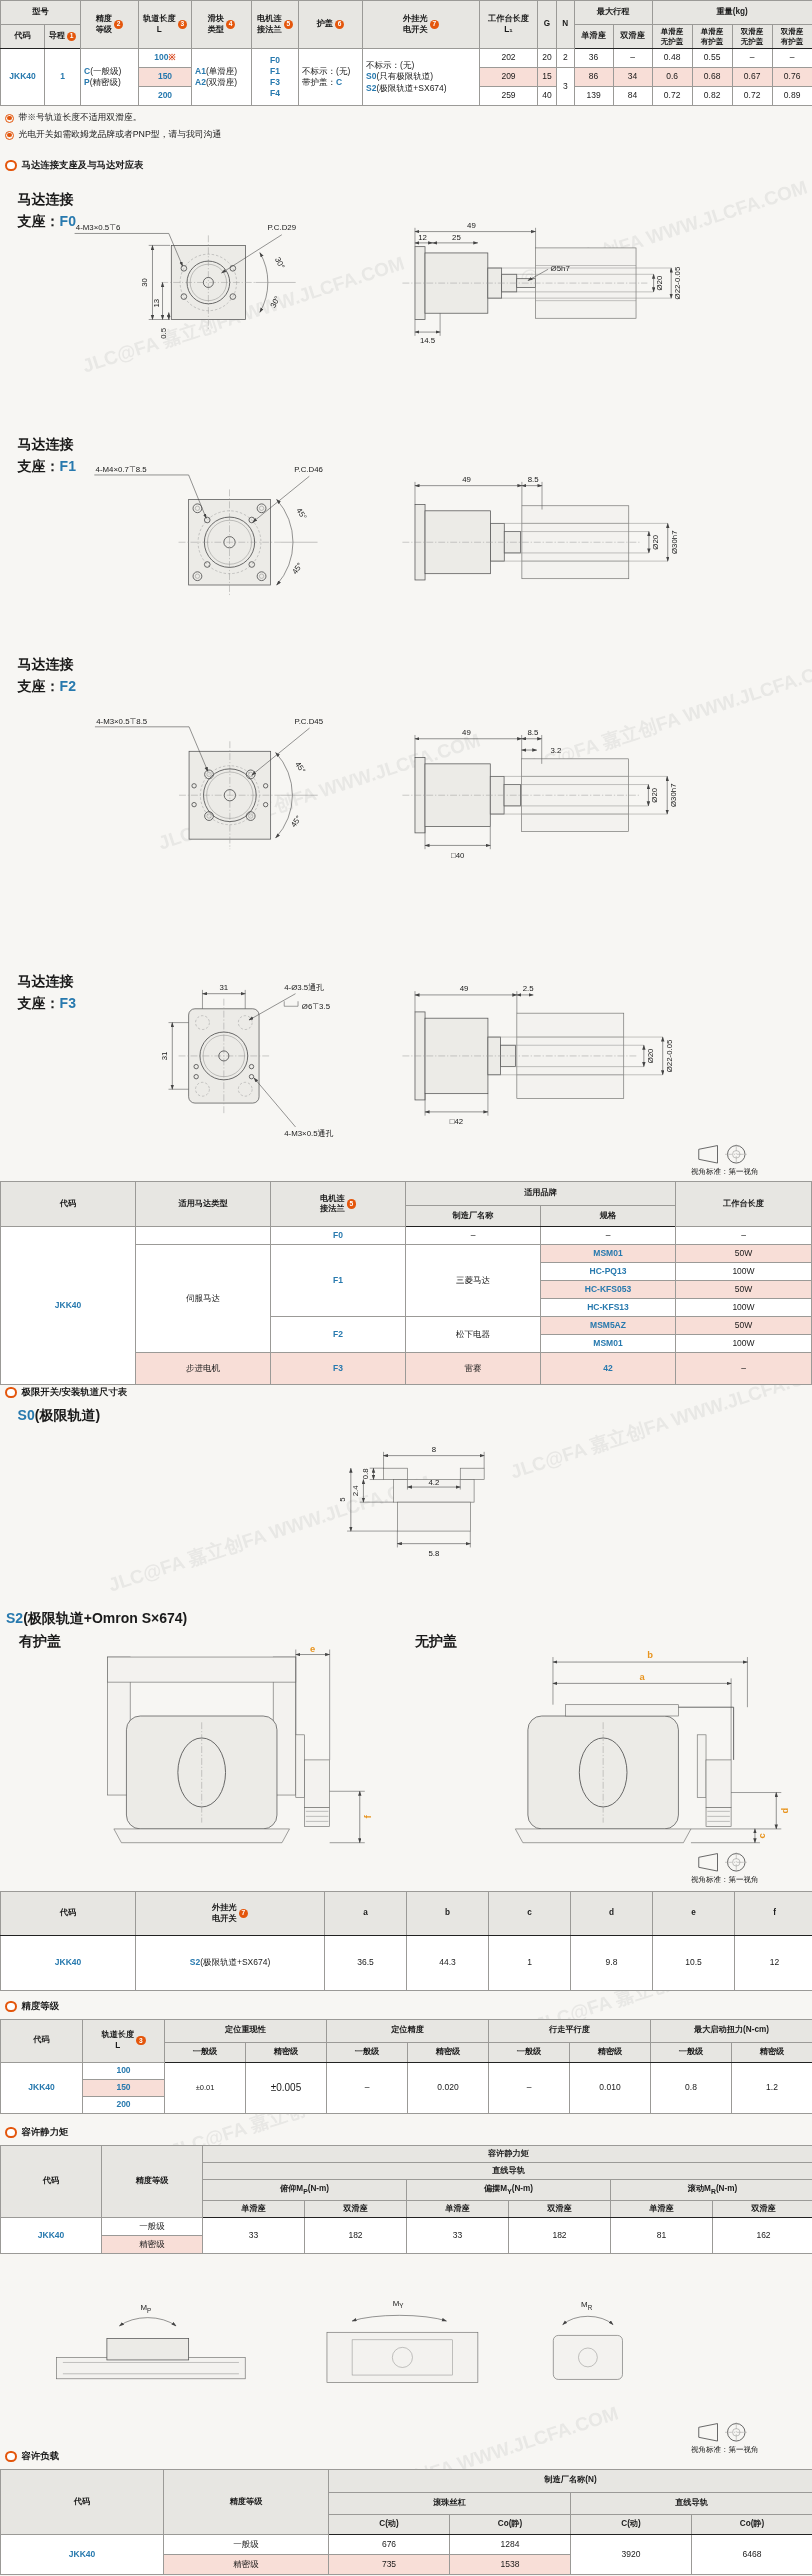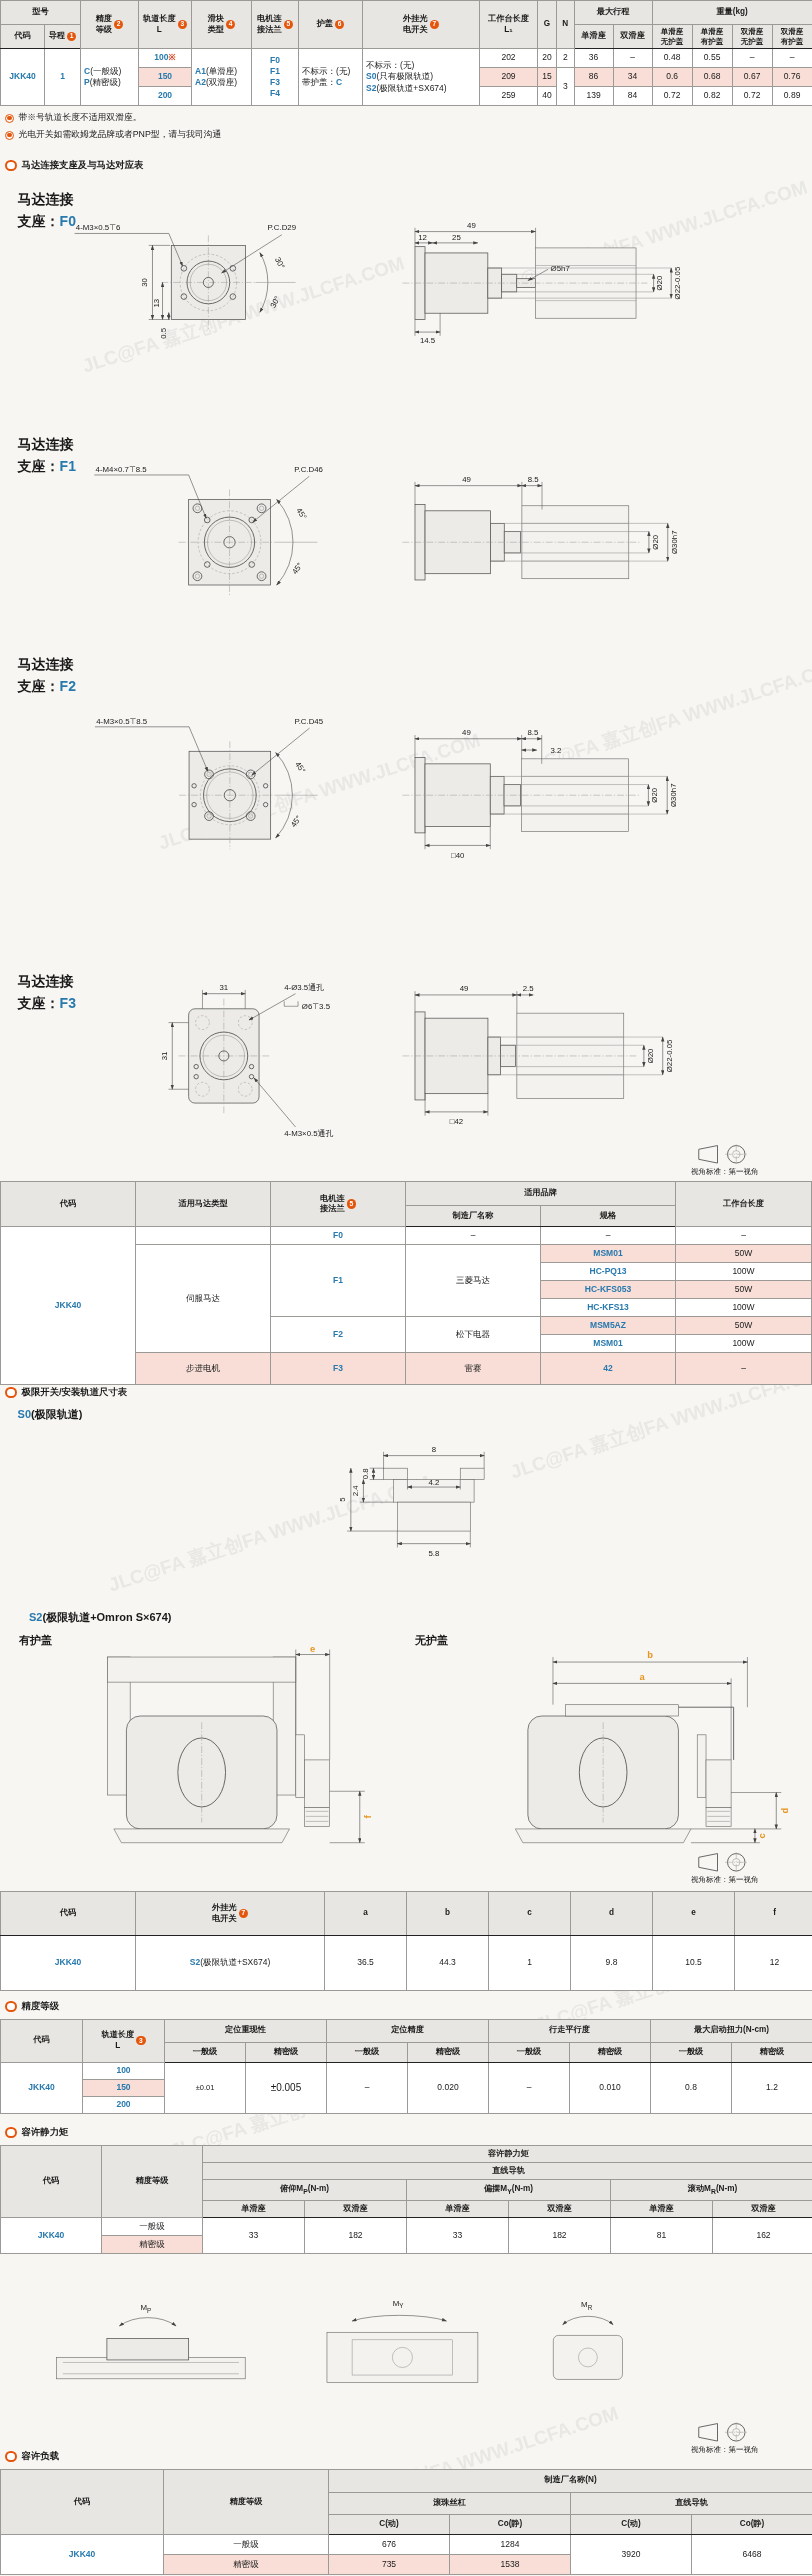--- a/index.html
+++ b/index.html
@@ -17,21 +17,21 @@
   .star{color:#d7431a;font-weight:bold}
   .left{text-align:left !important;padding-left:3.1px !important}
   .badge{display:inline-flex;align-items:center;justify-content:center;width:9.4px;height:9.4px;border-radius:50%;background:#e4560c;color:#fff;font-size:6.6px;font-weight:bold;flex:none}
   .hb{display:flex;align-items:center;justify-content:center;gap:1.9px}
   .sec-title{display:flex;align-items:center;gap:5px;font-size:9.4px;font-weight:bold;z-index:2}
   .ring{width:7.5px;height:7.5px;border:2.2px solid #e4560c;border-radius:50%;display:inline-block;background:#fff;flex:none}
   .note-row{display:flex;gap:4.4px;align-items:center;font-size:8.8px;z-index:2}
   .noteicon{width:7px;height:7px;border:1.3px solid #e4560c;border-radius:50%;position:relative;display:inline-block;flex:none}
   .noteicon::after{content:"";position:absolute;inset:1.3px;background:#e4560c;border-radius:50%}
   .f-label{font-size:14px;font-weight:bold;line-height:1.55;z-index:2}
-  .sub-label{font-size:11px;font-weight:bold;z-index:2}
+  .sub-label{font-size:14px;font-weight:bold;z-index:2}
   .view-note{display:flex;flex-direction:column;align-items:center;gap:1.3px;font-size:7.5px;z-index:2}
   svg{z-index:1}
   svg .face{fill:#ecebe7;stroke:#555;stroke-width:1.2}
   svg .face2{fill:#f3f2ef;stroke:#6a6a68;stroke-width:1}
   svg .ln{fill:none;stroke:#555;stroke-width:1.4}
   svg .thin{fill:none;stroke:#8a8a88;stroke-width:.8}
   svg .cl{stroke:#9a9a98;stroke-width:.8;stroke-dasharray:11 3 2 3;fill:none}
   svg .pcdc{fill:none;stroke:#999;stroke-width:.8;stroke-dasharray:4 3}
   svg .dim{stroke:#555;stroke-width:.9;fill:none}
   svg .dl{stroke:#444;stroke-width:.9;fill:none;marker-start:url(#ar);marker-end:url(#ar)}
@@ -632,21 +632,21 @@
     <line x1="632" y1="170" x2="552" y2="170" class="dim"></line>
     <line x1="558" y1="70" x2="558" y2="170" class="dl"></line>
     <text transform="rotate(-90 549 120)" x="549" y="120" text-anchor="middle">5</text>
     <line x1="632" y1="170" x2="632" y2="196" class="dim"></line>
     <line x1="748" y1="170" x2="748" y2="196" class="dim"></line>
     <line x1="632" y1="190" x2="748" y2="190" class="dl"></line>
     <text x="690" y="210" text-anchor="middle">5.8</text>
   </g>
 </svg>
 
-<div class="sub-label abs" style="left:29px;top:1610px"><span class="blue">S2</span><span>(极限轨道+Omron S×674)</span></div>
+<div class="sub-label abs" style="left:6px;top:1610px"><span class="blue">S2</span><span>(极限轨道+Omron S×674)</span></div>
 <div class="sub-label abs" style="left:19px;top:1633px"><span>有护盖</span></div>
 <div class="sub-label abs" style="left:415px;top:1633px"><span>无护盖</span></div>
 <svg class="abs" style="left:0;top:1647px" width="813" height="207" viewBox="0 0 1293 330">
   <g>
     <rect x="170" y="16" width="36" height="220" class="face2"></rect>
     <rect x="434" y="16" width="36" height="220" class="face2"></rect>
     <rect x="170" y="16" width="300" height="40" class="face2"></rect>
     <rect x="200" y="110" width="240" height="180" rx="22" class="face"></rect>
     <ellipse cx="320" cy="200" rx="38" ry="55" class="ln"></ellipse>
     <line x1="320" y1="120" x2="320" y2="280" class="cl"></line>

